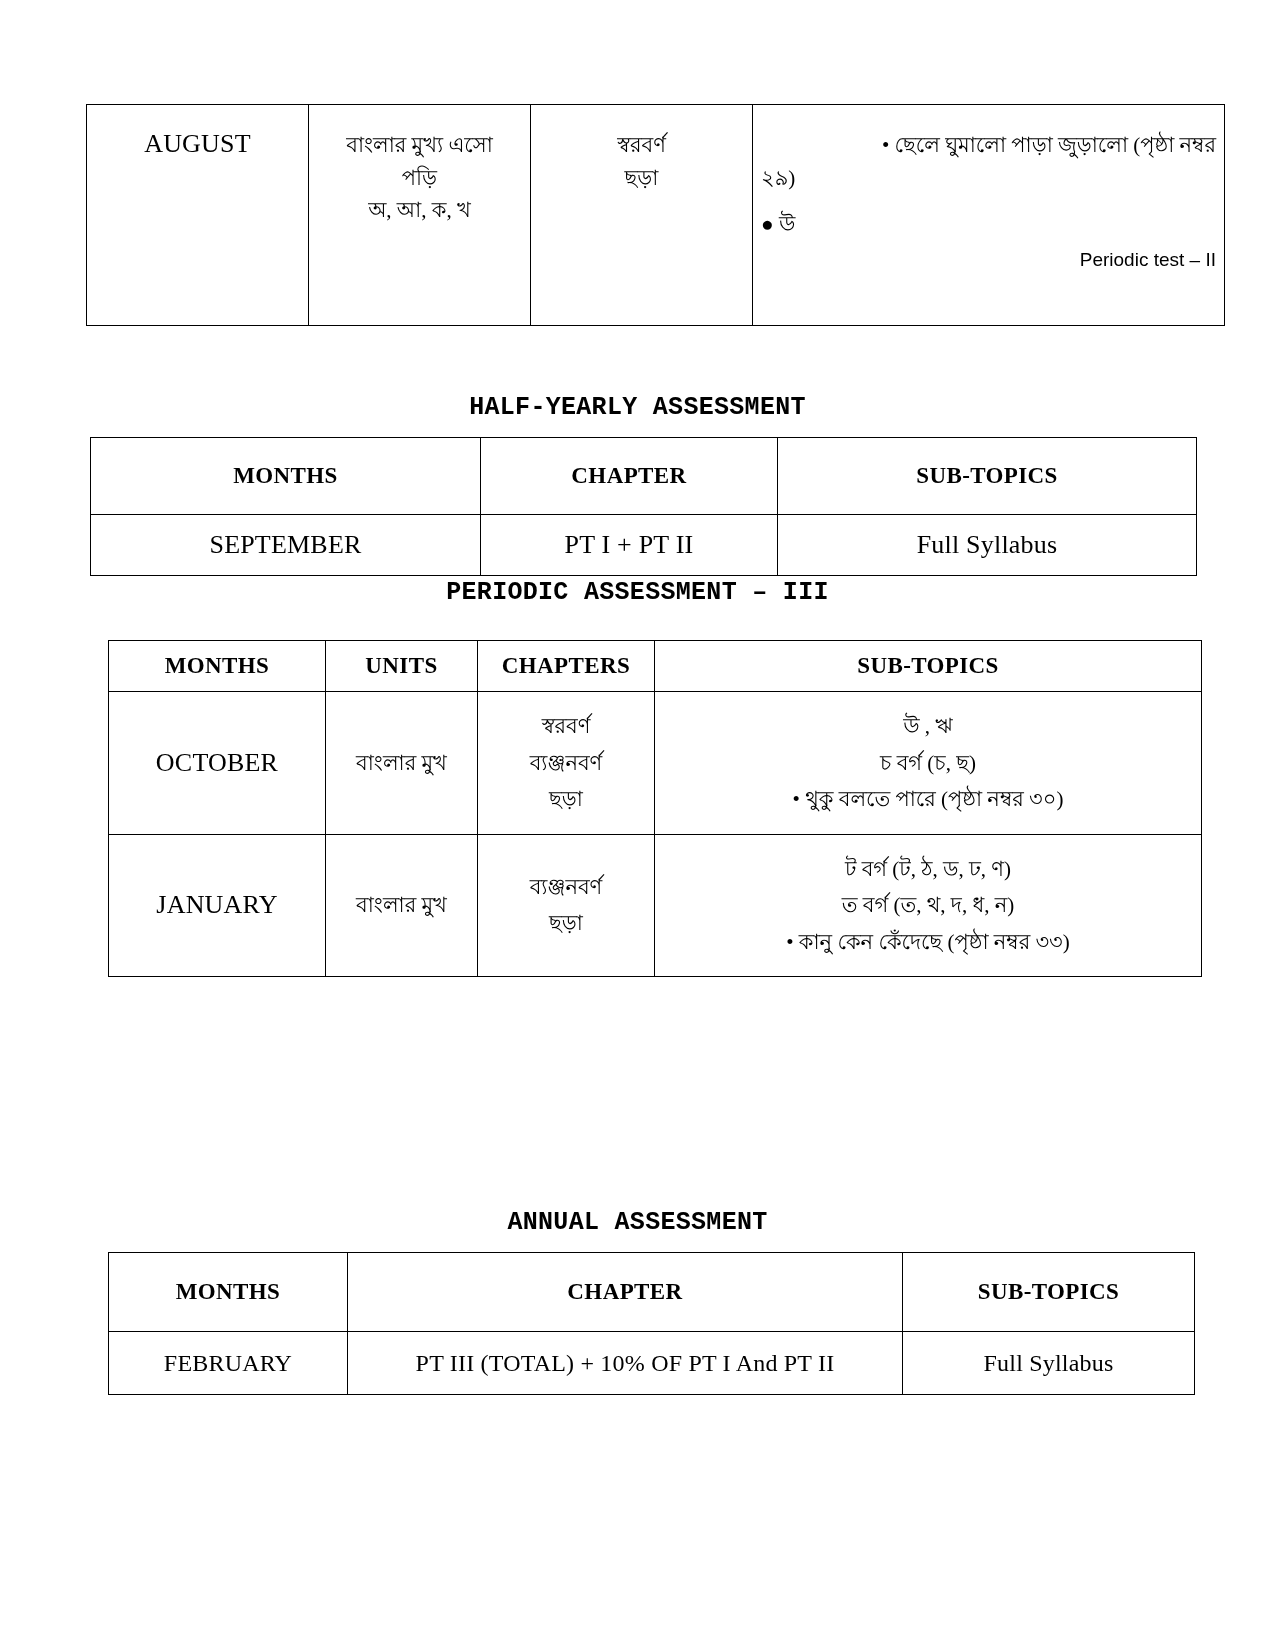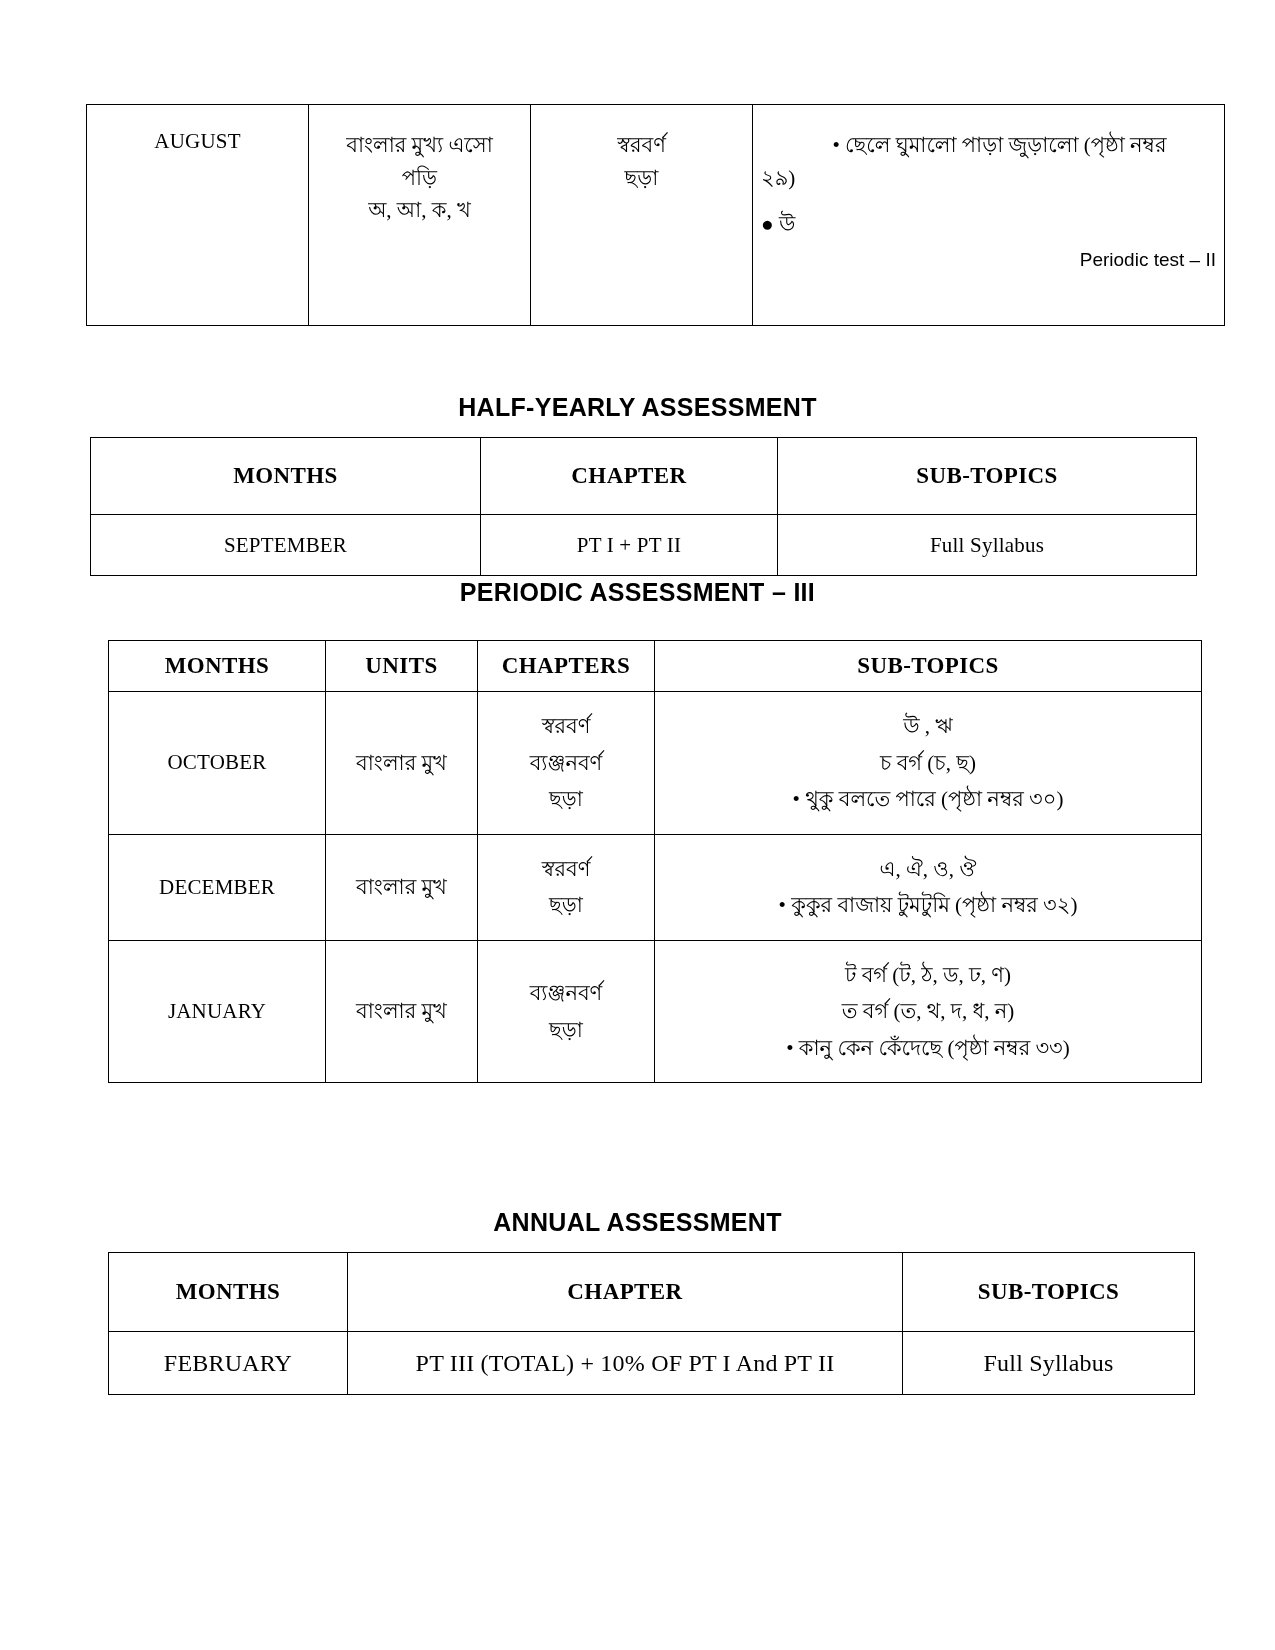--- a/index.html
+++ b/index.html
@@ -37,57 +37,57 @@
     font-weight: normal;
   }
   .hdr-cell {
     font-weight: bold;
     font-size: 23px;
     letter-spacing: 0.4px;
     padding-top: 14px;
     padding-bottom: 14px;
   }
   .month-cell {
-    font-size: 21px;
+    font-size: 26px;
     letter-spacing: 0.2px;
   }
   .bn {
     font-family: "Liberation Serif", "DejaVu Serif", serif;
     font-size: 21px;
     line-height: 1.55;
   }
 
   
   .section-title {
     text-align: center;
     font-weight: bold;
     font-size: 25px;
     letter-spacing: 0.3px;
-    font-family: Liberation Sans, sans-serif;
+    font-family: Liberation Mono, monospace;
   }
 
   
   .tbl-august {
     position: absolute;
     left: 86px;
     top: 104px;
     width: 1070px;
   }
   .tbl-august td {
     height: 190px;
     vertical-align: top;
     padding-top: 24px;
   }
   .tbl-august .c1 { width: 205px; }
   .tbl-august .c2 { width: 205px; }
   .tbl-august .c3 { width: 205px; }
   .tbl-august .c4 { width: 455px; }
 
   .bullet-line {
-    text-align: center;
+    text-align: right;
     padding-left: 22px;
     text-indent: 0;
   }
   .bullet-center {
     text-align: left;
   }
   .ptest {
     font-family: "Liberation Sans", sans-serif;
     font-size: 19px;
     text-align: right;
@@ -216,32 +216,20 @@
         <div>ছড়া</div>
       </td>
       <td class="c4 bn body topics">
         <div>উ  ,  ঋ</div>
         <div>চ বর্গ (চ, ছ)</div>
         <div>• থুকু  বলতে পারে (পৃষ্ঠা নম্বর ৩০)</div>
       </td>
     </tr>
 
 
-    <tr>
-      <td class="c1 month-cell body">DECEMBER</td>
-      <td class="c2 bn body">বাংলার মুখ</td>
-      <td class="c3 bn body stack">
-        <div>স্বরবর্ণ</div>
-        <div>ছড়া</div>
-      </td>
-      <td class="c4 bn body topics">
-        <div>এ, ঐ, ও, ঔ</div>
-        <div>• কুকুর বাজায় টুমটুমি (পৃষ্ঠা নম্বর ৩২)</div>
-      </td>
-    </tr>
 
     <tr>
       <td class="c1 month-cell body">JANUARY</td>
       <td class="c2 bn body">বাংলার মুখ</td>
       <td class="c3 bn body stack">
         <div>ব্যঞ্জনবর্ণ</div>
         <div>ছড়া</div>
       </td>
       <td class="c4 bn body topics">
         <div>ট বর্গ (ট, ঠ, ড, ঢ, ণ)</div>

